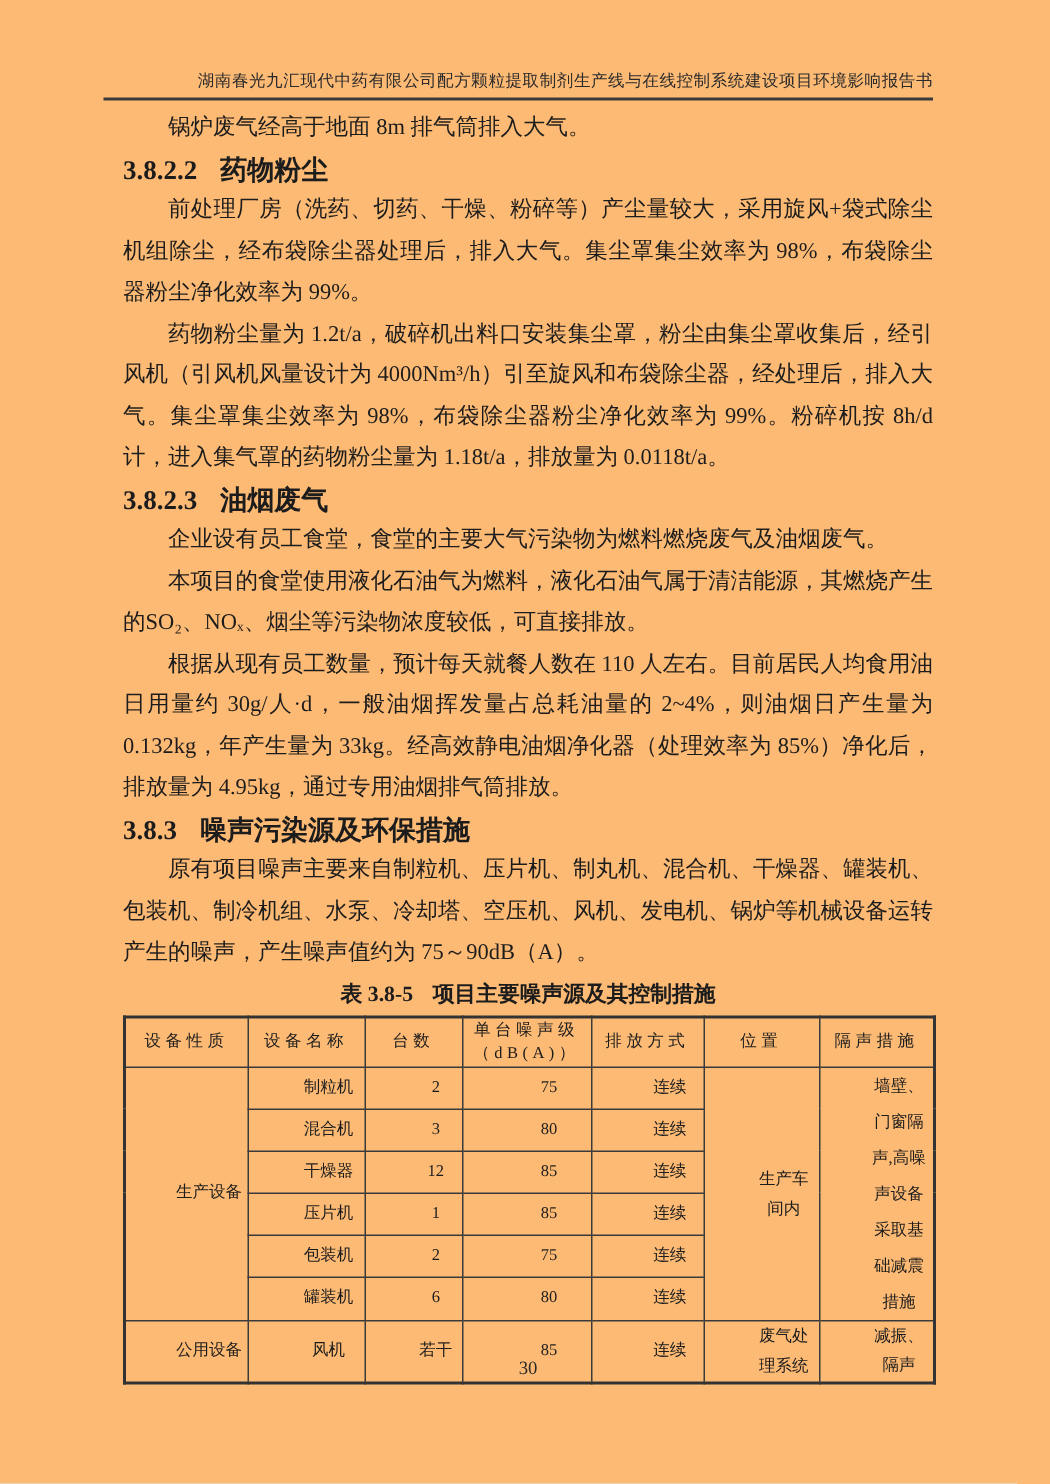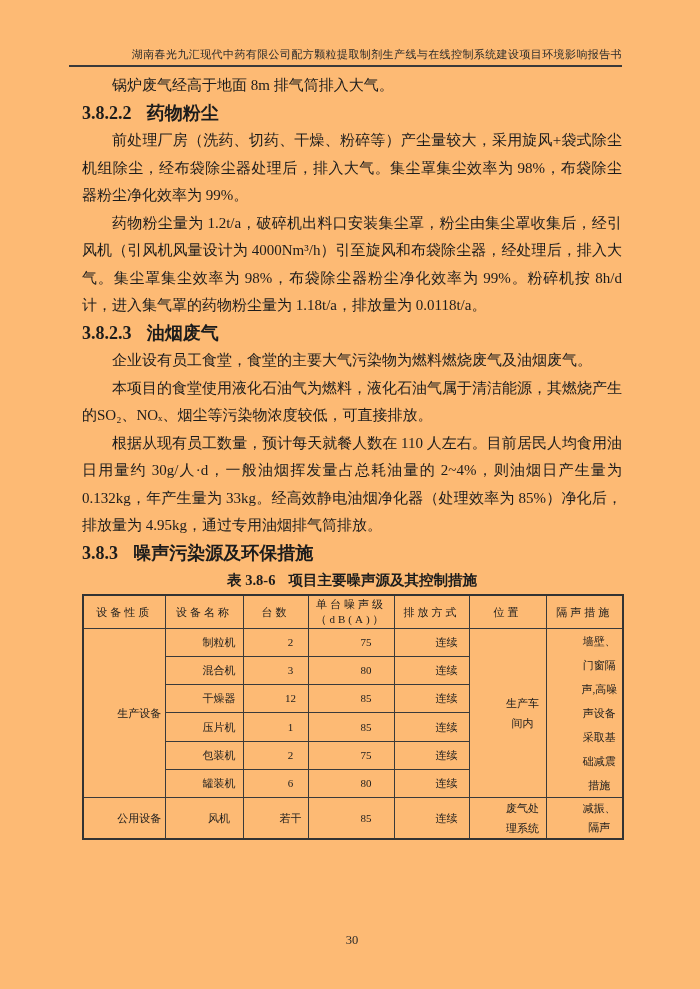--- a/index.html
+++ b/index.html
@@ -77,21 +77,21 @@
     white-space: pre-line;
   }
   .noise-table tbody td { height: 21px; padding-left: 32px; }
   .noise-table tr.util-row td { height: 30px; }
   .measure-cell { line-height: 24px !important; }
   .loc-cell { line-height: 20px !important; }
   
   .page-number {
     position: absolute;
     left: 82px;
-    bottom: 41px;
+    bottom: 69px;
     width: 540px;
     text-align: center;
     font-size: 12.5px;
     color: #2a2a2a;
   }
 </style>
 </head>
 <body>
 
 <div class="page">
@@ -107,22 +107,23 @@
     <h3 class="heading"><span class="h-num">3.8.2.2</span><span>药物粉尘</span></h3>
     <p class="para">前处理厂房（洗药、切药、干燥、粉碎等）产尘量较大，采用旋风+袋式除尘机组除尘，经布袋除尘器处理后，排入大气。集尘罩集尘效率为 98%，布袋除尘器粉尘净化效率为 99%。</p>
     <p class="para">药物粉尘量为 1.2t/a，破碎机出料口安装集尘罩，粉尘由集尘罩收集后，经引风机（引风机风量设计为 4000Nm³/h）引至旋风和布袋除尘器，经处理后，排入大气。集尘罩集尘效率为 98%，布袋除尘器粉尘净化效率为 99%。粉碎机按 8h/d 计，进入集气罩的药物粉尘量为 1.18t/a，排放量为 0.0118t/a。</p>
 
     <h3 class="heading"><span class="h-num">3.8.2.3</span><span>油烟废气</span></h3>
     <p class="para">企业设有员工食堂，食堂的主要大气污染物为燃料燃烧废气及油烟废气。</p>
     <p class="para">本项目的食堂使用液化石油气为燃料，液化石油气属于清洁能源，其燃烧产生的SO₂、NOₓ、烟尘等污染物浓度较低，可直接排放。</p>
     <p class="para">根据从现有员工数量，预计每天就餐人数在 110 人左右。目前居民人均食用油日用量约 30g/人·d，一般油烟挥发量占总耗油量的 2~4%，则油烟日产生量为 0.132kg，年产生量为 33kg。经高效静电油烟净化器（处理效率为 85%）净化后，排放量为 4.95kg，通过专用油烟排气筒排放。</p>
 
     <h3 class="heading"><span class="h-num">3.8.3</span><span>噪声污染源及环保措施</span></h3>
-
-    <p class="table-caption"><span class="caption-label">表 3.8-6</span><span>项目主要噪声源及其控制措施</span></p>
+    <p class="para">原有项目噪声主要来自制粒机、压片机、制丸机、混合机、干燥器、罐装机、包装机、制冷机组、水泵、冷却塔、空压机、风机、发电机、锅炉等机械设备运转产生的噪声，产生噪声值约为 75～90dB（A）。</p>
+
+    <p class="table-caption"><span class="caption-label">表 3.8-5</span><span>项目主要噪声源及其控制措施</span></p>
 
     <table class="noise-table">
       <colgroup>
         <col style="width:82px">
           <col style="width:78px">
           <col style="width:65px">
           <col style="width:86px">
           <col style="width:75px">
           <col style="width:77px">
           <col style="width:77px">

